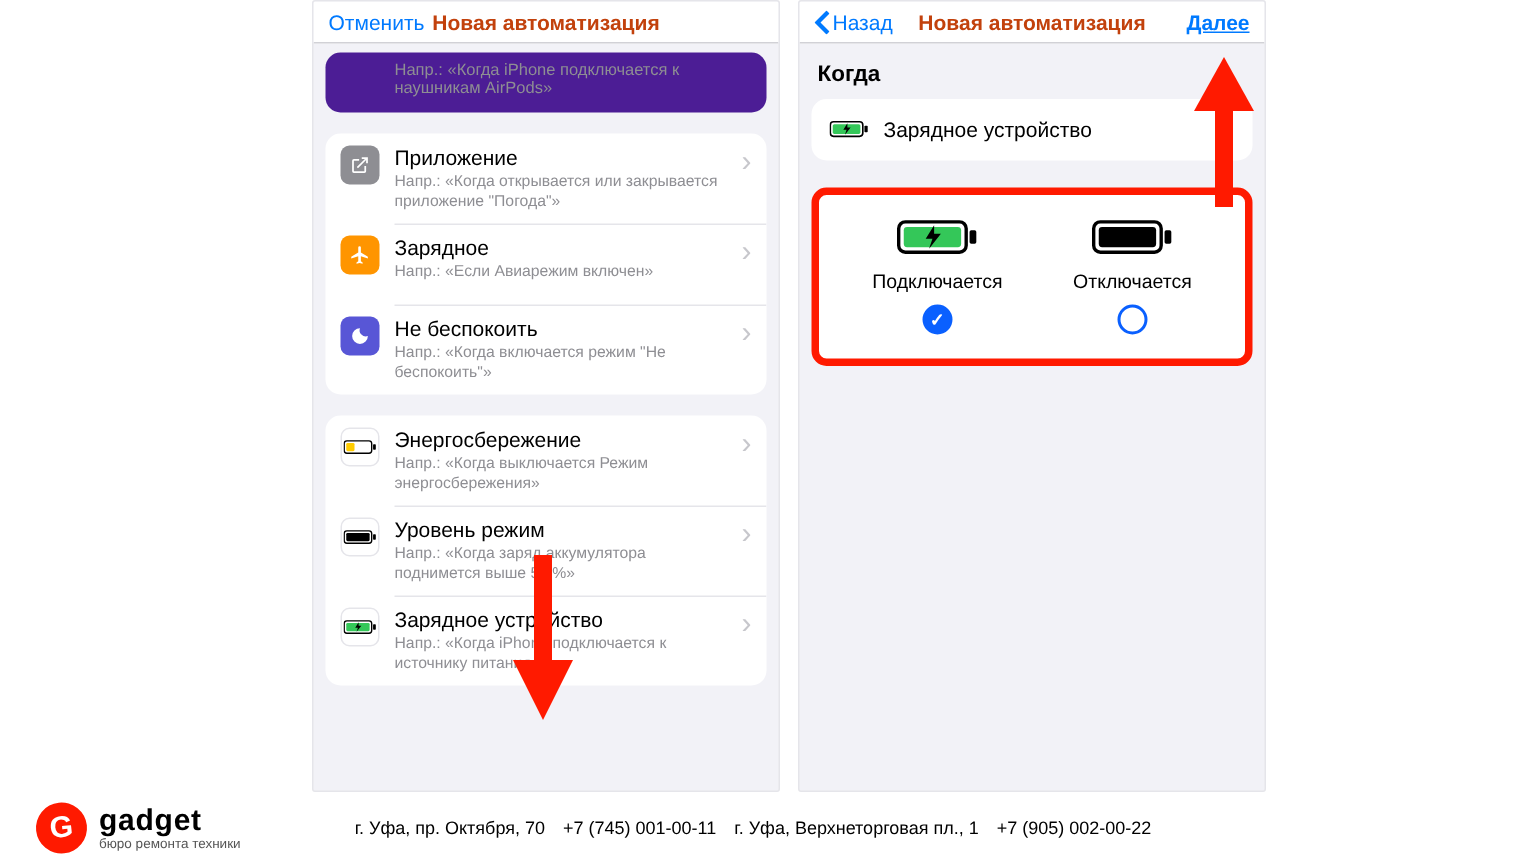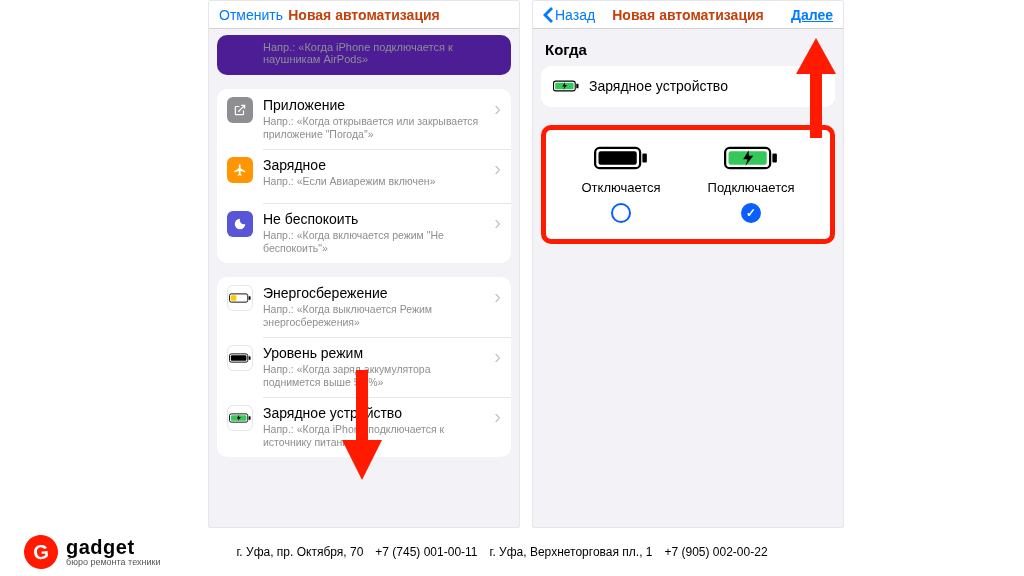--- a/index.html
+++ b/index.html
@@ -164,34 +164,34 @@
         </span>
         <span class="row-title">Зарядное устройство</span>
       </div>
 
       <div class="choice-wrap">
         <div class="choice-grid">
           <div class="choice">
             <svg width="54" height="28" viewBox="0 0 48 24">
                 <rect x="1" y="3" width="40" height="18" rx="4" fill="none" stroke="#000" stroke-width="2"></rect>
                 <rect x="43" y="8" width="4" height="8" rx="1" fill="#000"></rect>
+                <rect x="4" y="6" width="34" height="12" rx="2" fill="#34c759"></rect>
+                <path d="M22 5 L17 13 L21 13 L19 19 L26 10 L22 10 Z" fill="#000"></path>
+              </svg>
+            <span class="choice-label">Подключается</span>
+            <span class="radio sel"></span>
+          </div>
+          <div class="choice">
+            <svg width="54" height="28" viewBox="0 0 48 24">
+                <rect x="1" y="3" width="40" height="18" rx="4" fill="none" stroke="#000" stroke-width="2"></rect>
+                <rect x="43" y="8" width="4" height="8" rx="1" fill="#000"></rect>
                 <rect x="4" y="6" width="34" height="12" rx="2" fill="#000"></rect>
               </svg>
             <span class="choice-label">Отключается</span>
             <span class="radio"></span>
-          </div>
-          <div class="choice">
-            <svg width="54" height="28" viewBox="0 0 48 24">
-                <rect x="1" y="3" width="40" height="18" rx="4" fill="none" stroke="#000" stroke-width="2"></rect>
-                <rect x="43" y="8" width="4" height="8" rx="1" fill="#000"></rect>
-                <rect x="4" y="6" width="34" height="12" rx="2" fill="#34c759"></rect>
-                <path d="M22 5 L17 13 L21 13 L19 19 L26 10 L22 10 Z" fill="#000"></path>
-              </svg>
-            <span class="choice-label">Подключается</span>
-            <span class="radio sel"></span>
           </div>
         </div>
       </div>
     </div>
   </div>
 </div>
 
 <svg class="arrow-down" width="40" height="110" viewBox="0 0 40 110">
   <rect x="14" y="0" width="12" height="70" fill="#ff1a00"></rect>
   <polygon points="0,70 40,70 20,110" fill="#ff1a00"></polygon>

